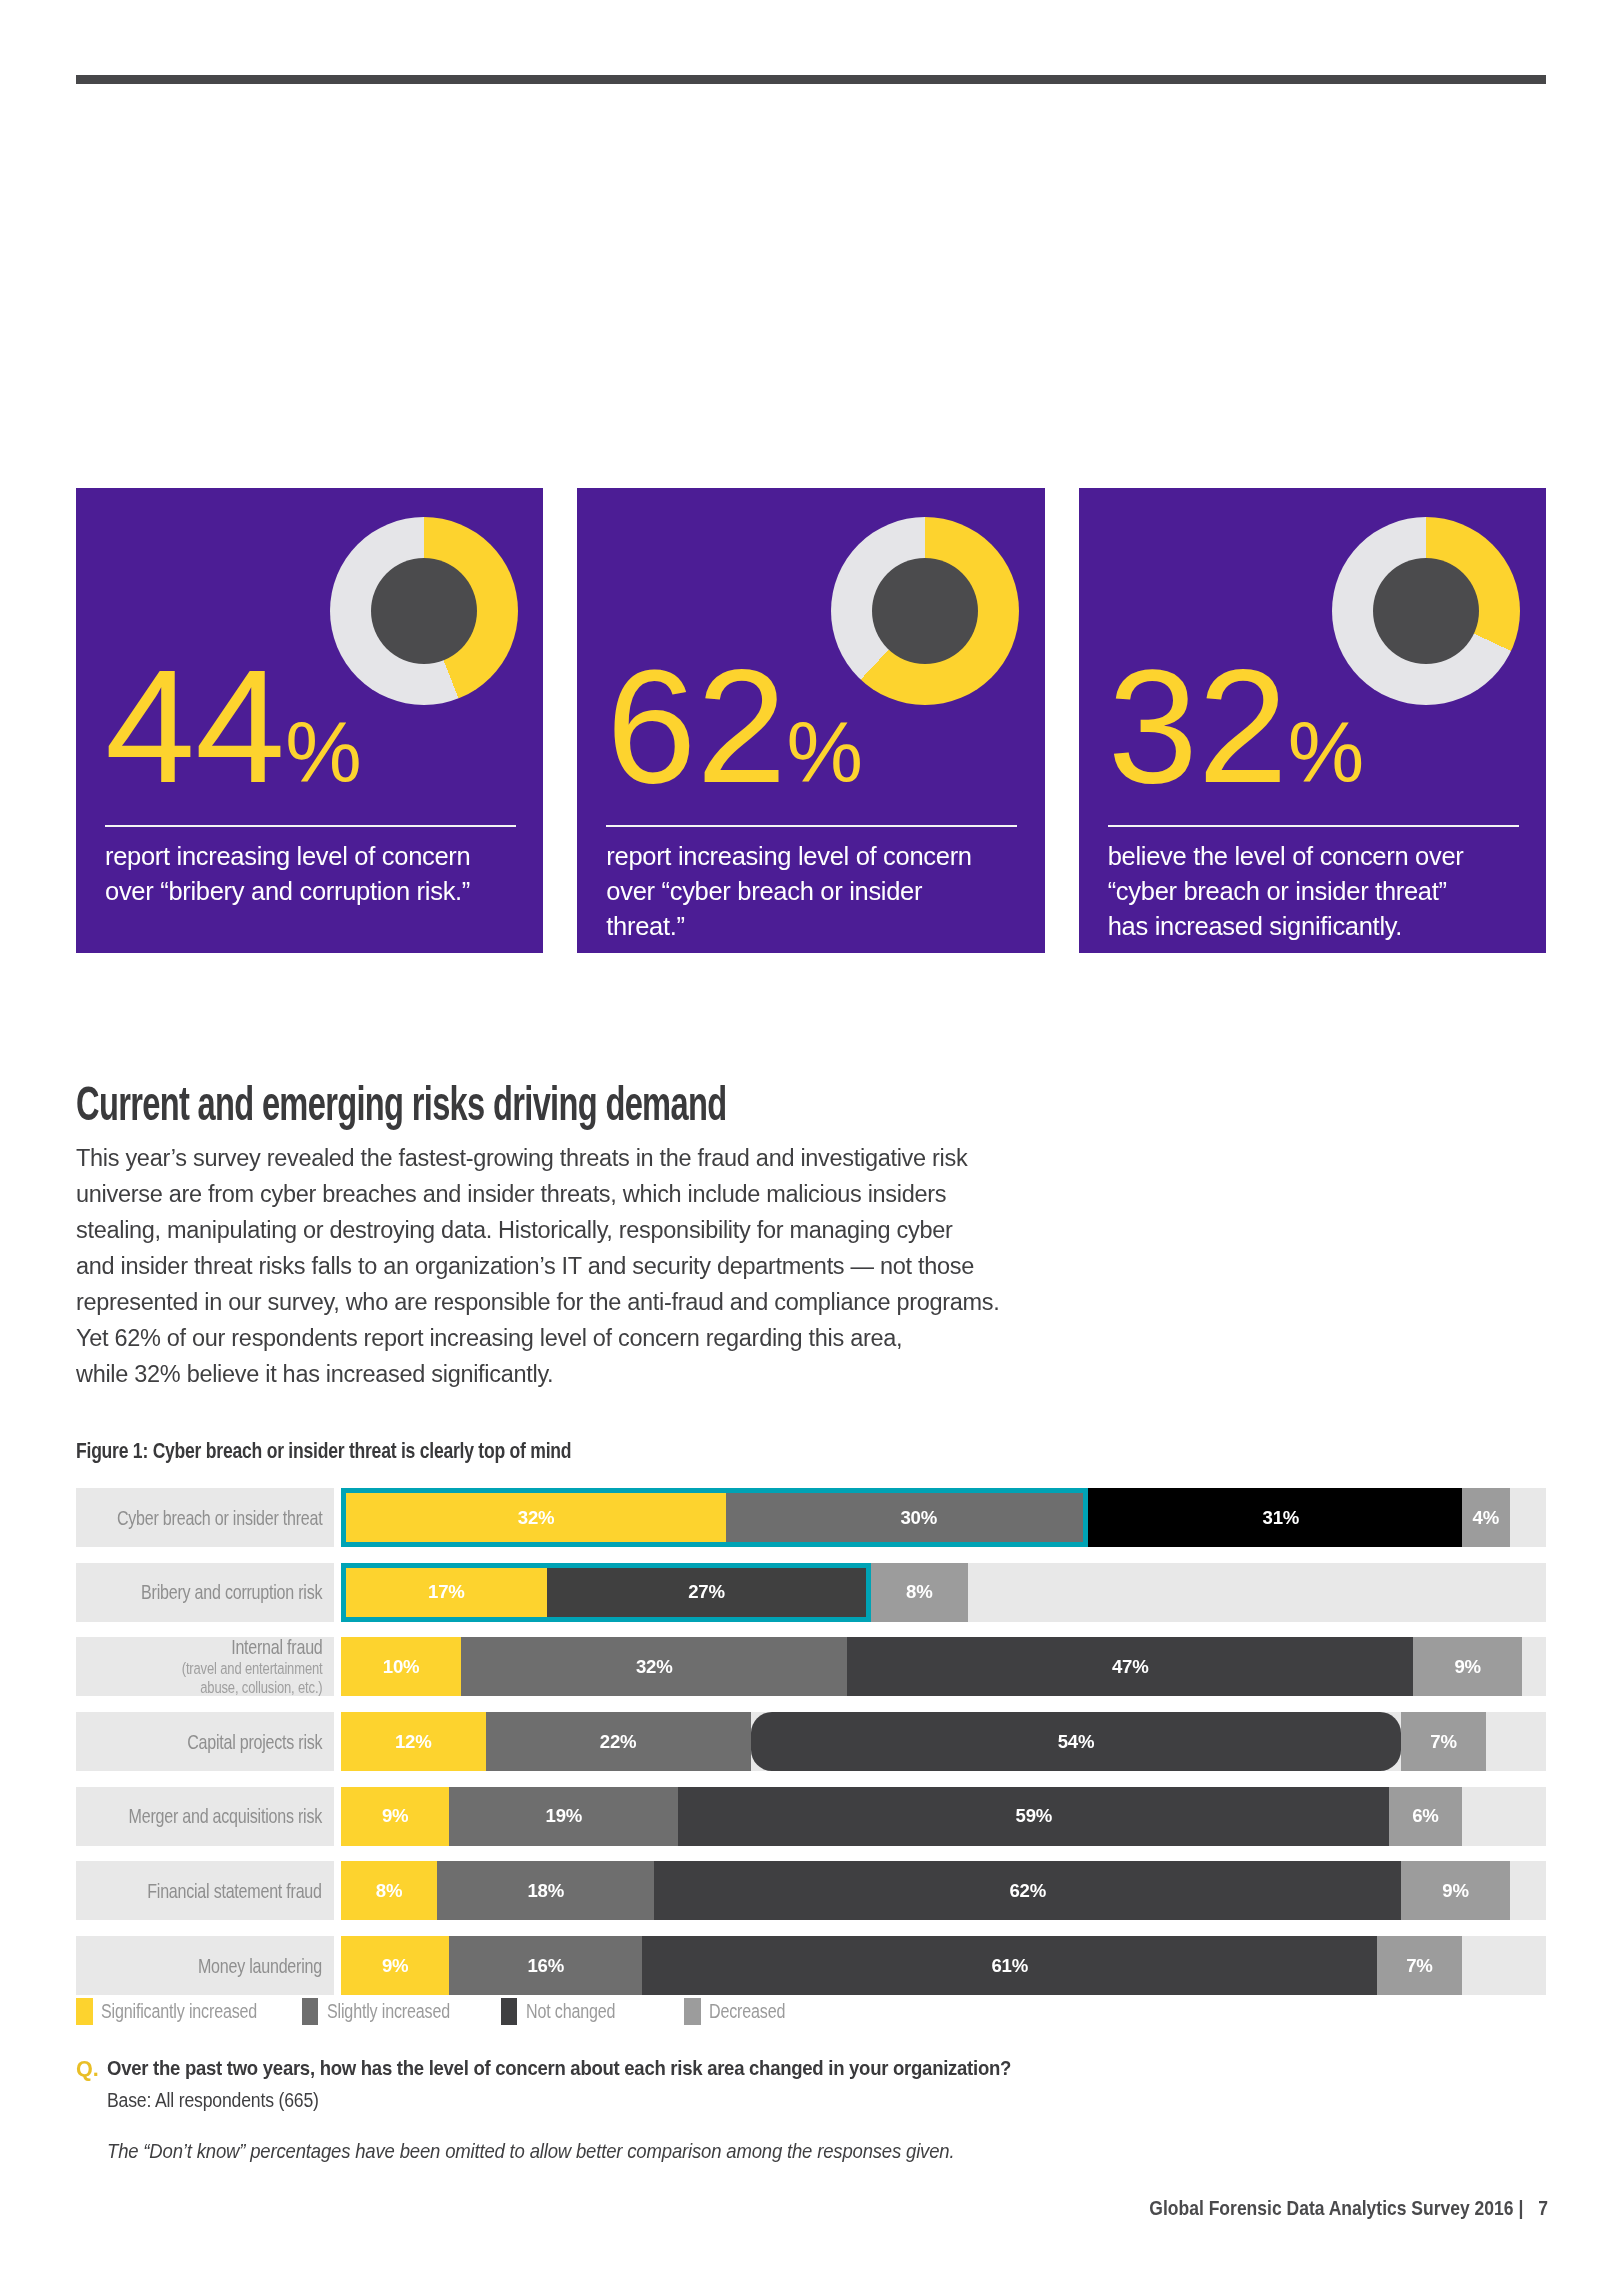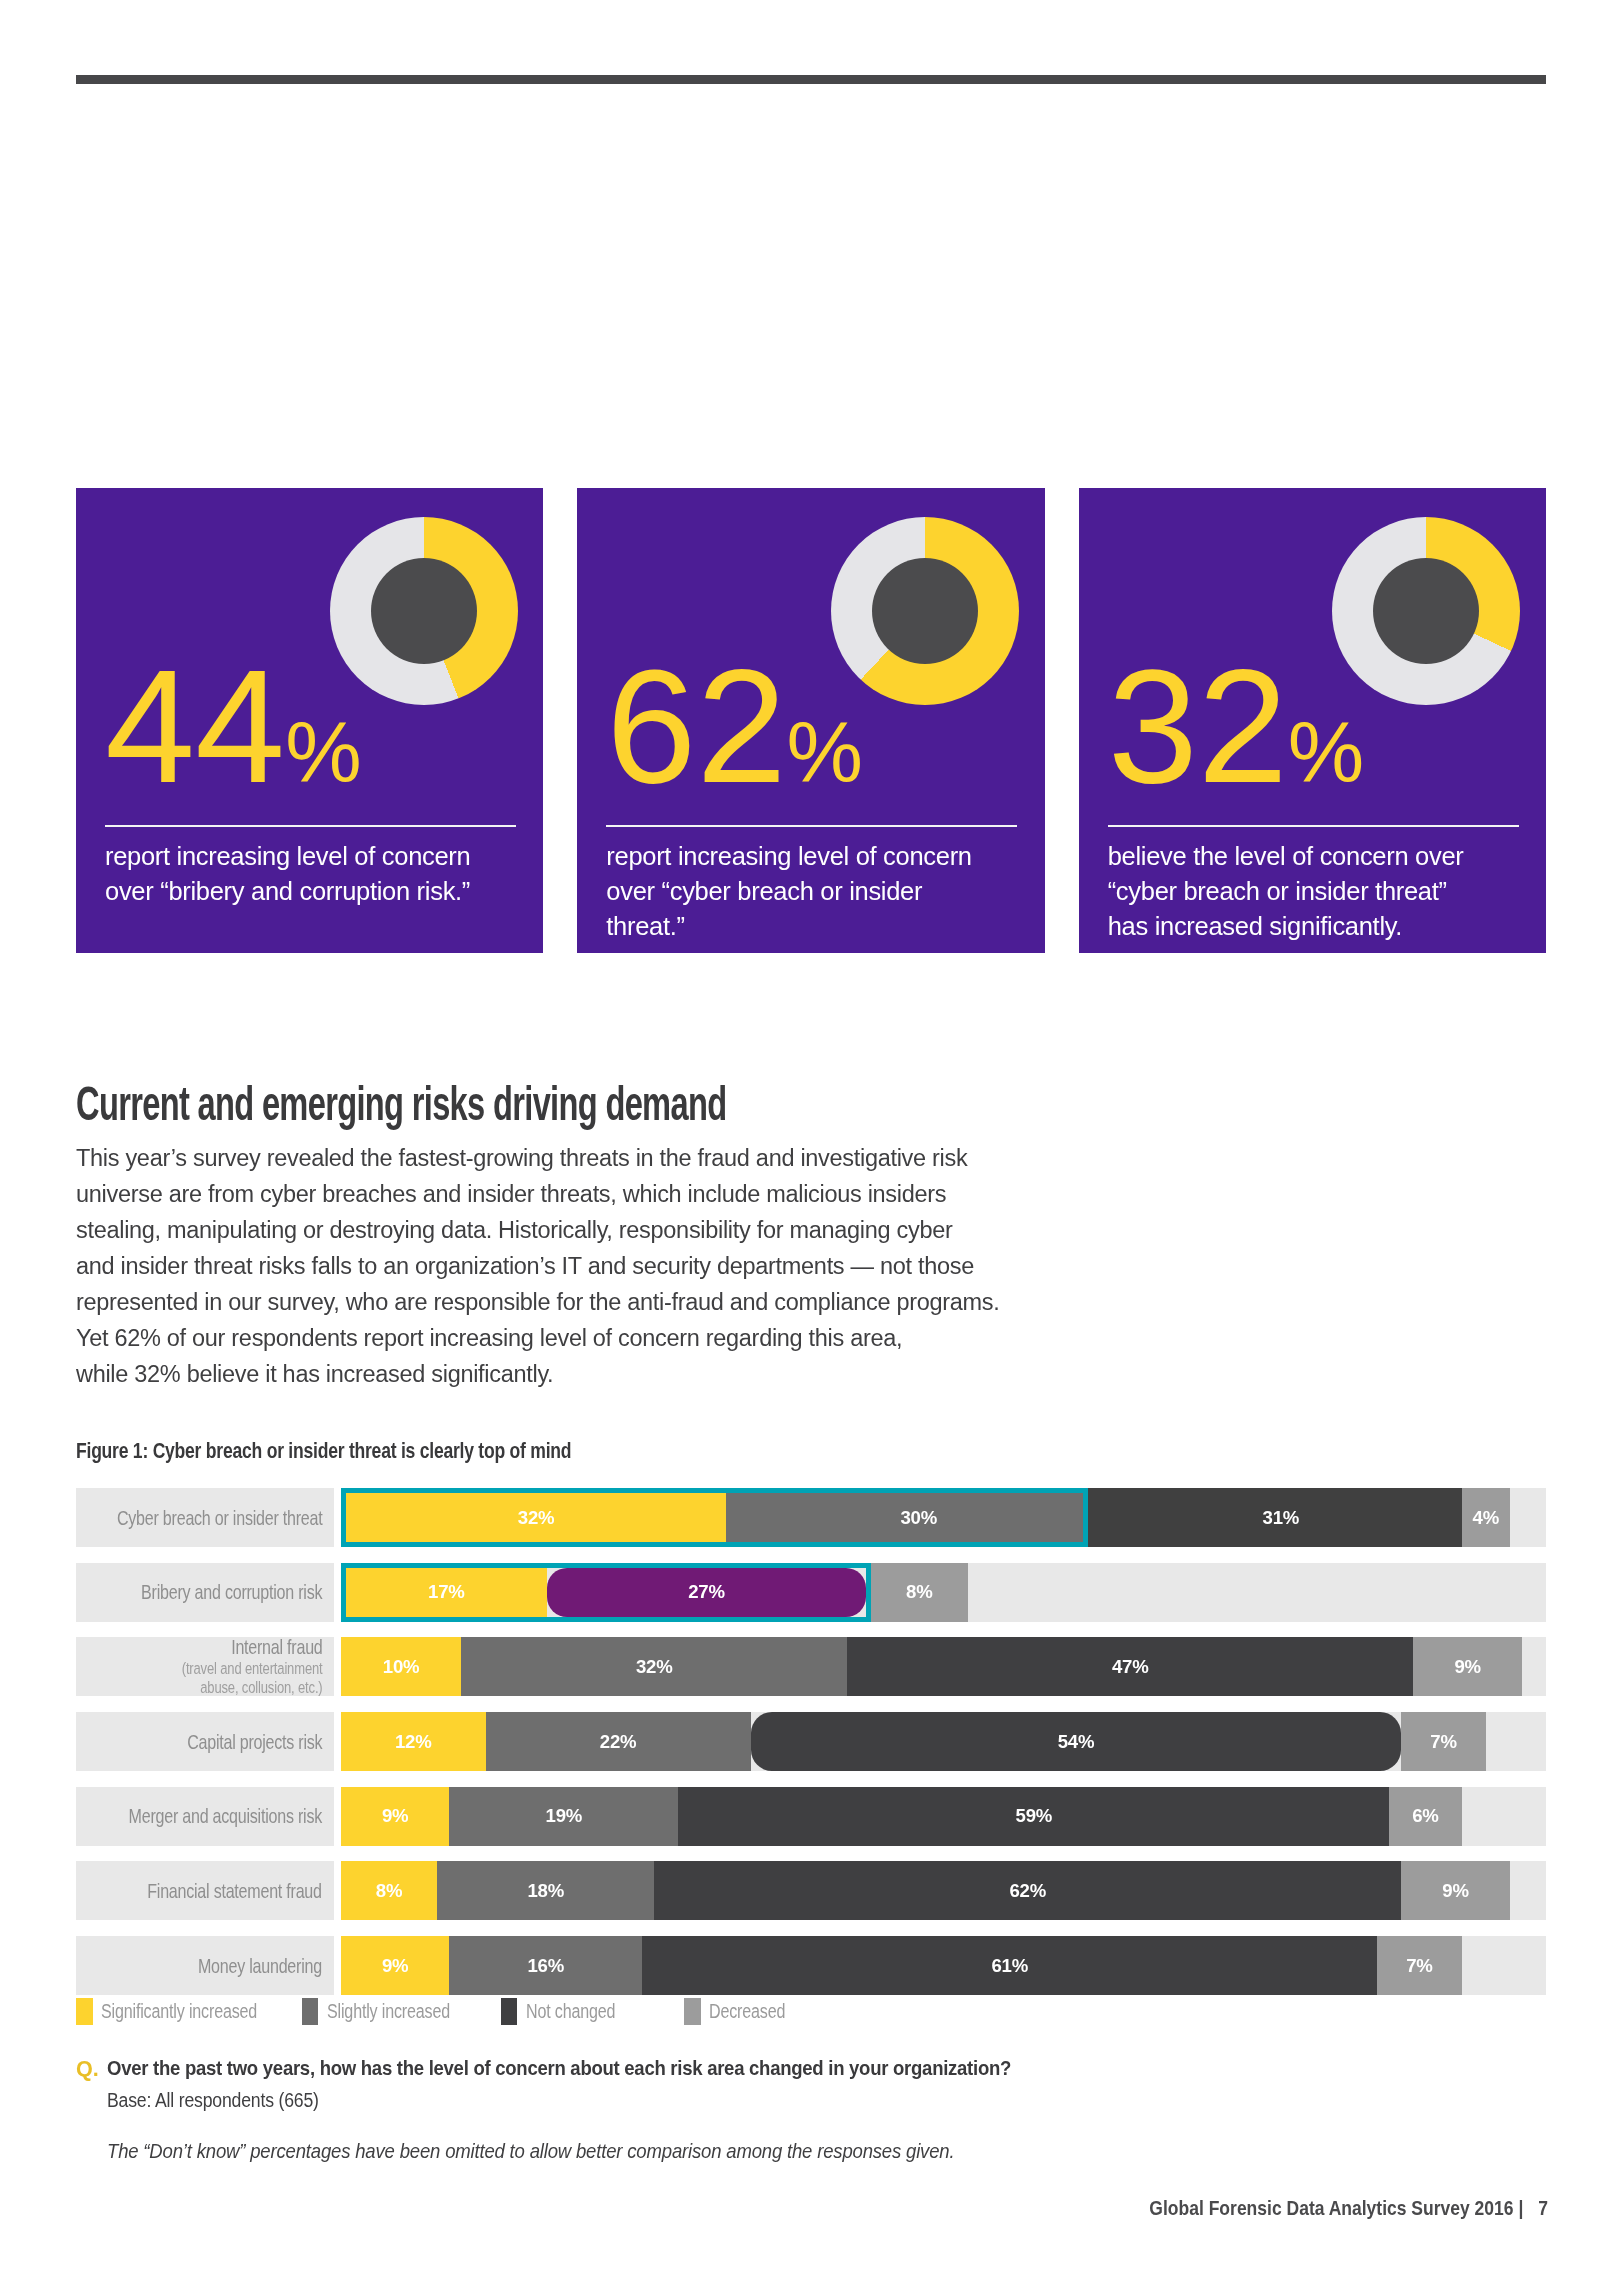--- a/index.html
+++ b/index.html
@@ -114,40 +114,40 @@
         </div>
         <div class="track">
           <div class="hl" style="border-color: rgb(0, 163, 181); width: 62%;">
             <div class="seg" style="background: rgb(253, 211, 46); width: 51.6129%;">
               <span class="seg-label">32%</span>
             </div>
             <div class="seg" style="background: rgb(110, 110, 110); width: 48.3871%; padding-left: 28px;">
               <span class="seg-label">30%</span>
             </div>
           </div>
-          <div class="seg" style="background: #404040; width: 31%; padding-left: 12px;">
+          <div class="seg" style="background: #000000; width: 31%; padding-left: 12px;">
             <span class="seg-label">31%</span>
           </div>
           <div class="seg" style="background: rgb(156, 156, 156); width: 4%;">
             <span class="seg-label">4%</span>
           </div>
         </div>
       </div>
       <div class="row">
         <div class="row-label">
           <div class="row-label-inner">
             <div class="row-label-main">Bribery and corruption risk</div>
           </div>
         </div>
         <div class="track">
           <div class="hl" style="border-color: rgb(0, 163, 181); width: 44%;">
             <div class="seg" style="background: rgb(253, 211, 46); width: 38.6364%;">
               <span class="seg-label">17%</span>
             </div>
-            <div class="seg" style="background: #701a75; width: 61.3636%; border-radius: 20px;">
+            <div class="seg" style="background: #404040; width: 61.3636%;">
               <span class="seg-label">27%</span>
             </div>
           </div>
           <div class="seg" style="background: rgb(156, 156, 156); width: 8%;">
             <span class="seg-label">8%</span>
           </div>
         </div>
       </div>
       <div class="row">
         <div class="row-label">

